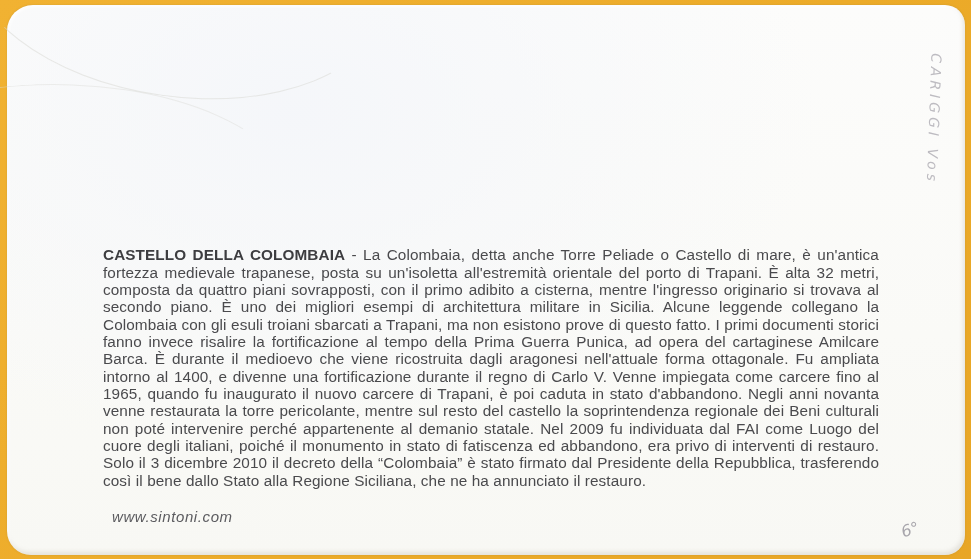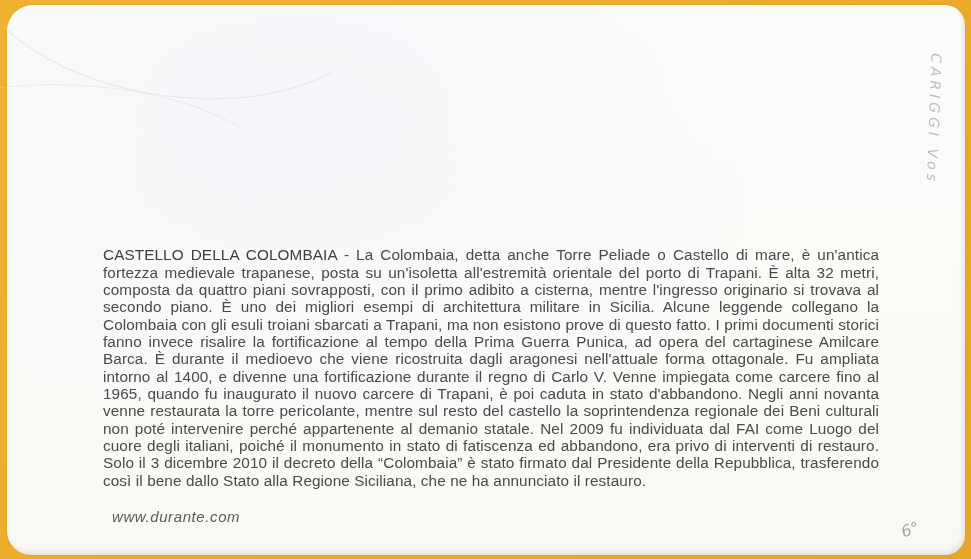--- a/index.html
+++ b/index.html
@@ -58,21 +58,21 @@
     position: absolute;
     left: 96px; top: 226px;
     width: 776px;
     font-size: 15.3px;
     line-height: 17.35px;
     text-align: justify;
     color: #4a4a4d;
     letter-spacing: 0.1px;
   }
   .article .title {
-    font-weight: normal;
+    font-weight: bold;
     color: #3d3d40;
   }
 
   
   .website {
     position: absolute;
     left: 105px; top: 503px;
     font-size: 15px;
     font-style: italic;
     color: #5b5b5f;
@@ -111,20 +111,20 @@
 <div class="scan-bg">
   <div class="envelope">
 
     <div class="crease-top"></div>
     <div class="crease-left"></div>
 
     <p class="article">
       <span class="title">CASTELLO DELLA COLOMBAIA</span><span> - </span><span>La Colombaia, detta anche Torre Peliade o Castello di mare, è un'antica fortezza medievale trapanese, posta su un'isoletta all'estremità orientale del porto di Trapani. È alta 32 metri, composta da quattro piani sovrapposti, con il primo adibito a cisterna, mentre l'ingresso originario si trovava al secondo piano. È uno dei migliori esempi di architettura militare in Sicilia. Alcune leggende collegano la Colombaia con gli esuli troiani sbarcati a Trapani, ma non esistono prove di questo fatto. I primi documenti storici fanno invece risalire la fortificazione al tempo della Prima Guerra Punica, ad opera del cartaginese Amilcare Barca. È durante il medioevo che viene ricostruita dagli aragonesi nell'attuale forma ottagonale. Fu ampliata intorno al 1400, e divenne una fortificazione durante il regno di Carlo V. Venne impiegata come carcere fino al 1965, quando fu inaugurato il nuovo carcere di Trapani, è poi caduta in stato d'abbandono. Negli anni novanta venne restaurata la torre pericolante, mentre sul resto del castello la soprintendenza regionale dei Beni culturali non poté intervenire perché appartenente al demanio statale. Nel 2009 fu individuata dal FAI come Luogo del cuore degli italiani, poiché il monumento in stato di fatiscenza ed abbandono, era privo di interventi di restauro. Solo il 3 dicembre 2010 il decreto della “Colombaia” è stato firmato dal Presidente della Repubblica, trasferendo così il bene dallo Stato alla Regione Siciliana, che ne ha annunciato il restauro.</span>
     </p>
 
-    <div class="website">www.durante.com</div>
+    <div class="website">www.sintoni.com</div>
 
     <div class="handwriting">CARIGGI Vos</div>
 
     <div class="pencil-mark">6°</div>
 
   </div>
 </div>
 
 </body></html>

